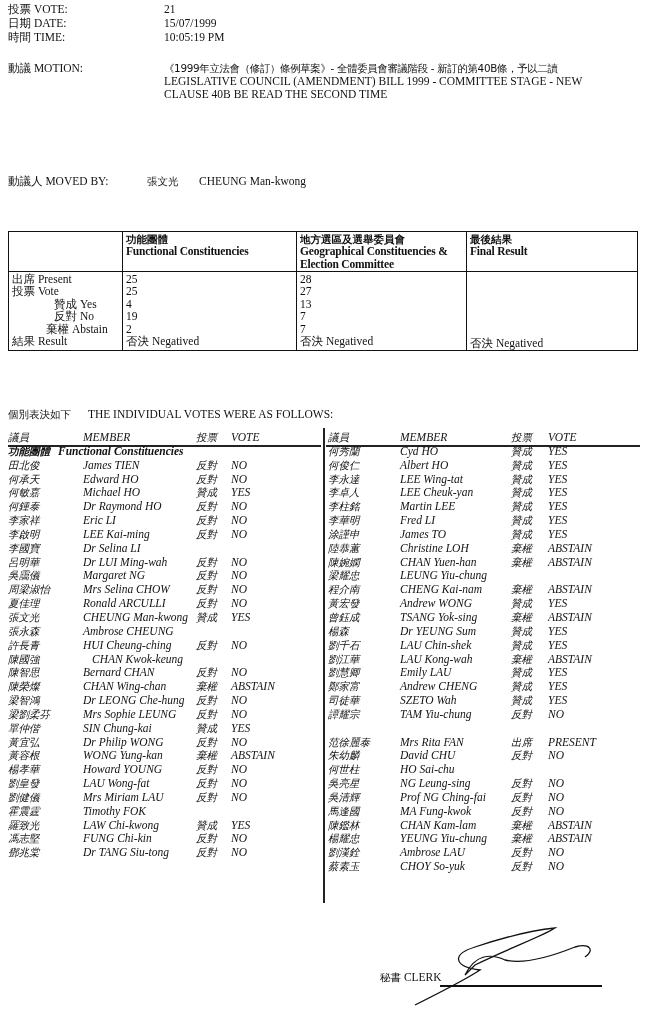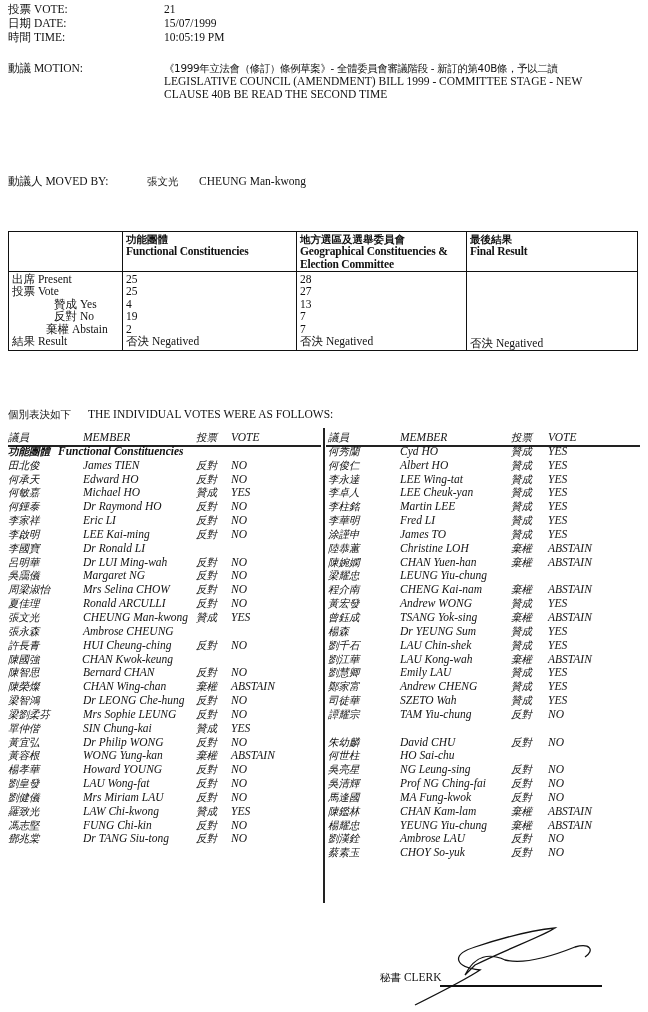--- a/index.html
+++ b/index.html
@@ -185,21 +185,21 @@
         <span class="c-ve" style="left:223px">NO</span>
       </div>
       <div class="vrow">
         <span class="c-zh zh">李啟明</span>
         <span class="c-en" style="left:75px">LEE Kai-ming</span>
         <span class="c-vz zh" style="left:188px">反對</span>
         <span class="c-ve" style="left:223px">NO</span>
       </div>
       <div class="vrow">
         <span class="c-zh zh">李國寶</span>
-        <span class="c-en" style="left:75px">Dr Ronald LI</span>
+        <span class="c-en" style="left:75px">Dr Selina LI</span>
         <span class="c-vz zh" style="left:188px"></span>
         <span class="c-ve" style="left:223px"></span>
       </div>
       <div class="vrow">
         <span class="c-zh zh">呂明華</span>
         <span class="c-en" style="left:75px">Dr LUI Ming-wah</span>
         <span class="c-vz zh" style="left:188px">反對</span>
         <span class="c-ve" style="left:223px">NO</span>
       </div>
       <div class="vrow">
@@ -233,21 +233,21 @@
         <span class="c-ve" style="left:223px"></span>
       </div>
       <div class="vrow">
         <span class="c-zh zh">許長青</span>
         <span class="c-en" style="left:75px">HUI Cheung-ching</span>
         <span class="c-vz zh" style="left:188px">反對</span>
         <span class="c-ve" style="left:223px">NO</span>
       </div>
       <div class="vrow">
         <span class="c-zh zh">陳國強</span>
-        <span class="c-en" style="left:74px">CHAN Kwok-keung</span>
+        <span class="c-en" style="left:84px">CHAN Kwok-keung</span>
         <span class="c-vz zh" style="left:188px"></span>
         <span class="c-ve" style="left:223px"></span>
       </div>
       <div class="vrow">
         <span class="c-zh zh">陳智思</span>
         <span class="c-en" style="left:75px">Bernard CHAN</span>
         <span class="c-vz zh" style="left:188px">反對</span>
         <span class="c-ve" style="left:223px">NO</span>
       </div>
       <div class="vrow">
@@ -296,20 +296,26 @@
         <span class="c-zh zh">劉皇發</span>
         <span class="c-en" style="left:75px">LAU Wong-fat</span>
         <span class="c-vz zh" style="left:188px">反對</span>
         <span class="c-ve" style="left:223px">NO</span>
       </div>
       <div class="vrow">
         <span class="c-zh zh">劉健儀</span>
         <span class="c-en" style="left:75px">Mrs Miriam LAU</span>
         <span class="c-vz zh" style="left:188px">反對</span>
         <span class="c-ve" style="left:223px">NO</span>
+      </div>
+      <div class="vrow">
+        <span class="c-zh zh">霍震霆</span>
+        <span class="c-en" style="left:75px">Timothy FOK</span>
+        <span class="c-vz zh" style="left:188px"></span>
+        <span class="c-ve" style="left:223px"></span>
       </div>
       <div class="vrow">
         <span class="c-zh zh">羅致光</span>
         <span class="c-en" style="left:75px">LAW Chi-kwong</span>
         <span class="c-vz zh" style="left:188px">贊成</span>
         <span class="c-ve" style="left:223px">YES</span>
       </div>
       <div class="vrow">
         <span class="c-zh zh">馮志堅</span>
         <span class="c-en" style="left:75px">FUNG Chi-kin</span>
@@ -448,20 +454,26 @@
         <span class="c-ve" style="left:220px">YES</span>
       </div>
       <div class="vrow">
         <span class="c-zh zh">譚耀宗</span>
         <span class="c-en" style="left:72px">TAM Yiu-chung</span>
         <span class="c-vz zh" style="left:183px">反對</span>
         <span class="c-ve" style="left:220px">NO</span>
       </div>
       <div class="vrow"></div>
       <div class="vrow">
+        <span class="c-zh zh">范徐麗泰</span>
+        <span class="c-en" style="left:72px">Mrs Rita FAN</span>
+        <span class="c-vz zh" style="left:183px">出席</span>
+        <span class="c-ve" style="left:220px">PRESENT</span>
+      </div>
+      <div class="vrow">
         <span class="c-zh zh">朱幼麟</span>
         <span class="c-en" style="left:72px">David CHU</span>
         <span class="c-vz zh" style="left:183px">反對</span>
         <span class="c-ve" style="left:220px">NO</span>
       </div>
       <div class="vrow">
         <span class="c-zh zh">何世柱</span>
         <span class="c-en" style="left:72px">HO Sai-chu</span>
         <span class="c-vz zh" style="left:183px"></span>
         <span class="c-ve" style="left:220px"></span>

